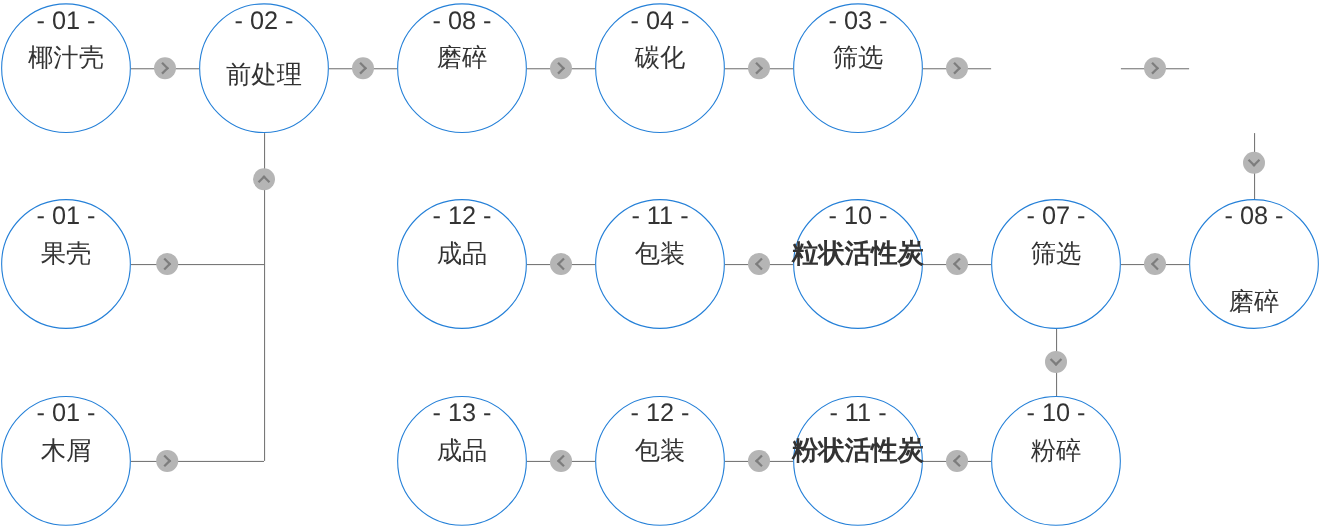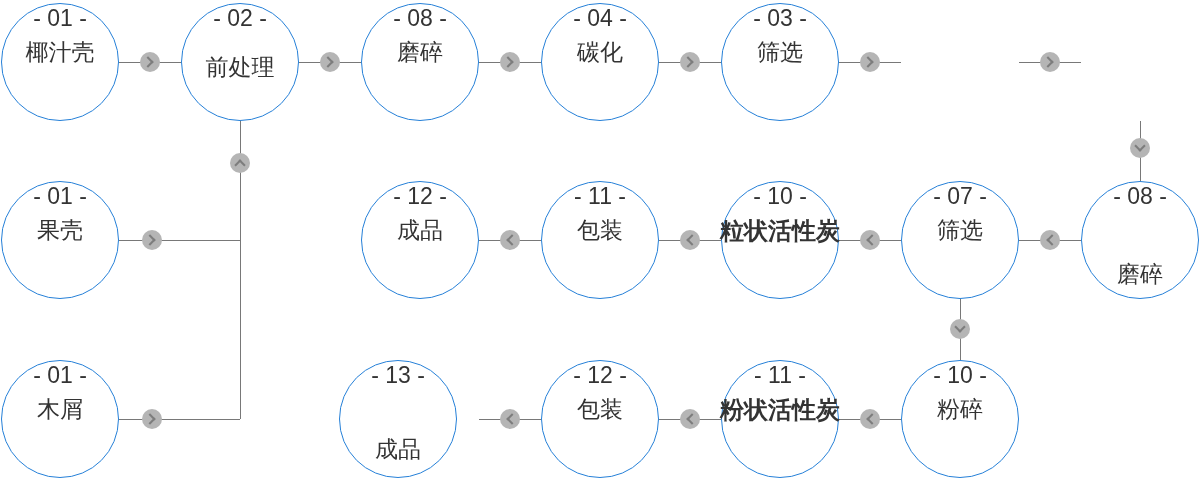--- a/index.html
+++ b/index.html
@@ -189,21 +189,21 @@
       <span class="lbl">筛选</span>
     </div>
     <div class="node" style="left: 1081px; top: 181px; gap: 44px;">
       <span class="num">- 08 -</span>
       <span class="lbl">磨碎</span>
     </div>
     <div class="node" style="left: 1px; top: 360px;">
       <span class="num">- 01 -</span>
       <span class="lbl">木屑</span>
     </div>
-    <div class="node" style="left: 339px; top: 360px; gap: 40px;">
+    <div class="node" style="left: 361px; top: 360px;">
       <span class="num">- 13 -</span>
       <span class="lbl">成品</span>
     </div>
     <div class="node" style="left: 541px; top: 360px;">
       <span class="num">- 12 -</span>
       <span class="lbl">包装</span>
     </div>
     <div class="node" style="left: 721px; top: 360px;">
       <span class="num">- 11 -</span>
       <span class="lbl small">粉状活性炭</span>

